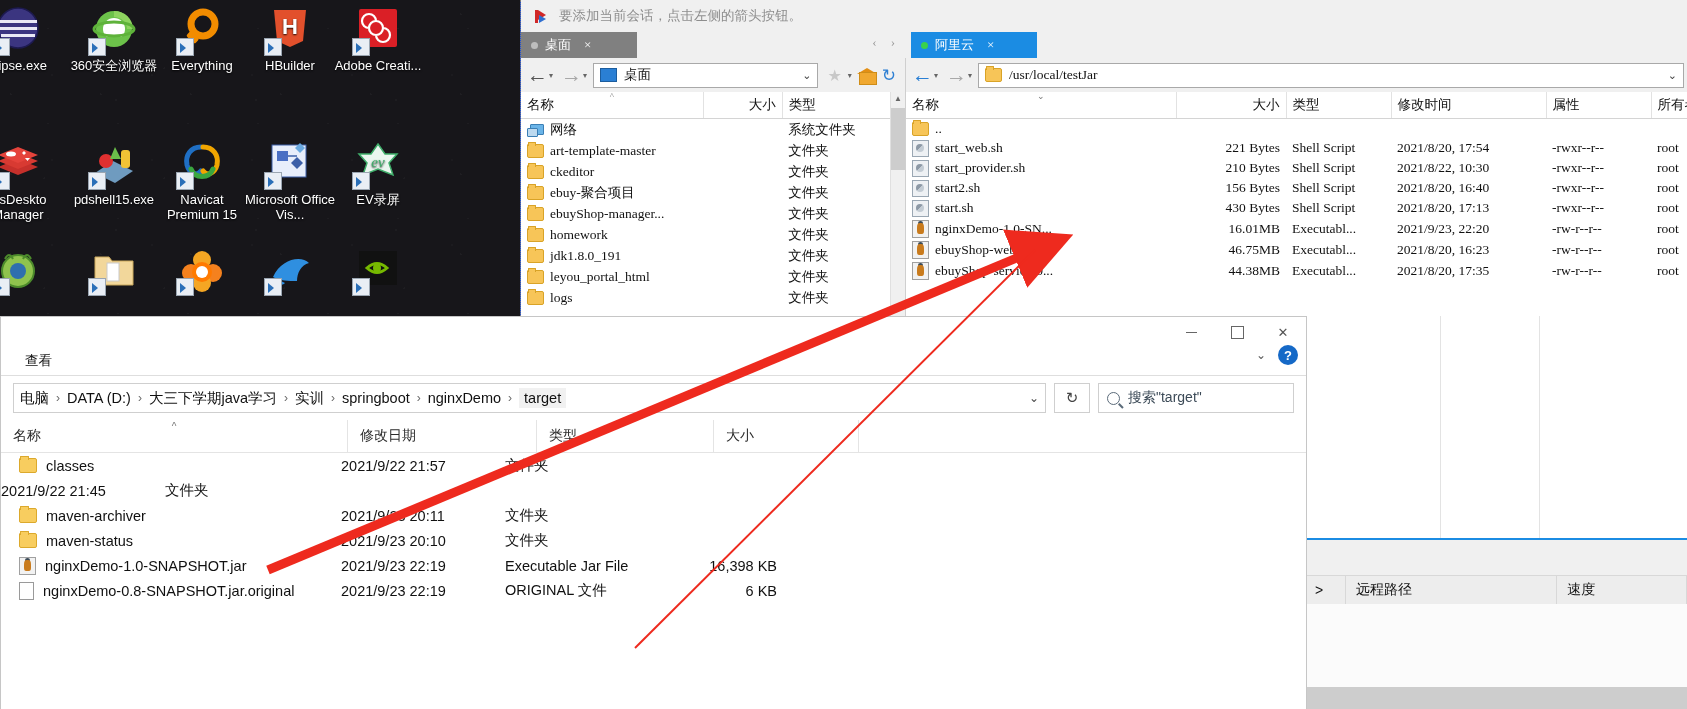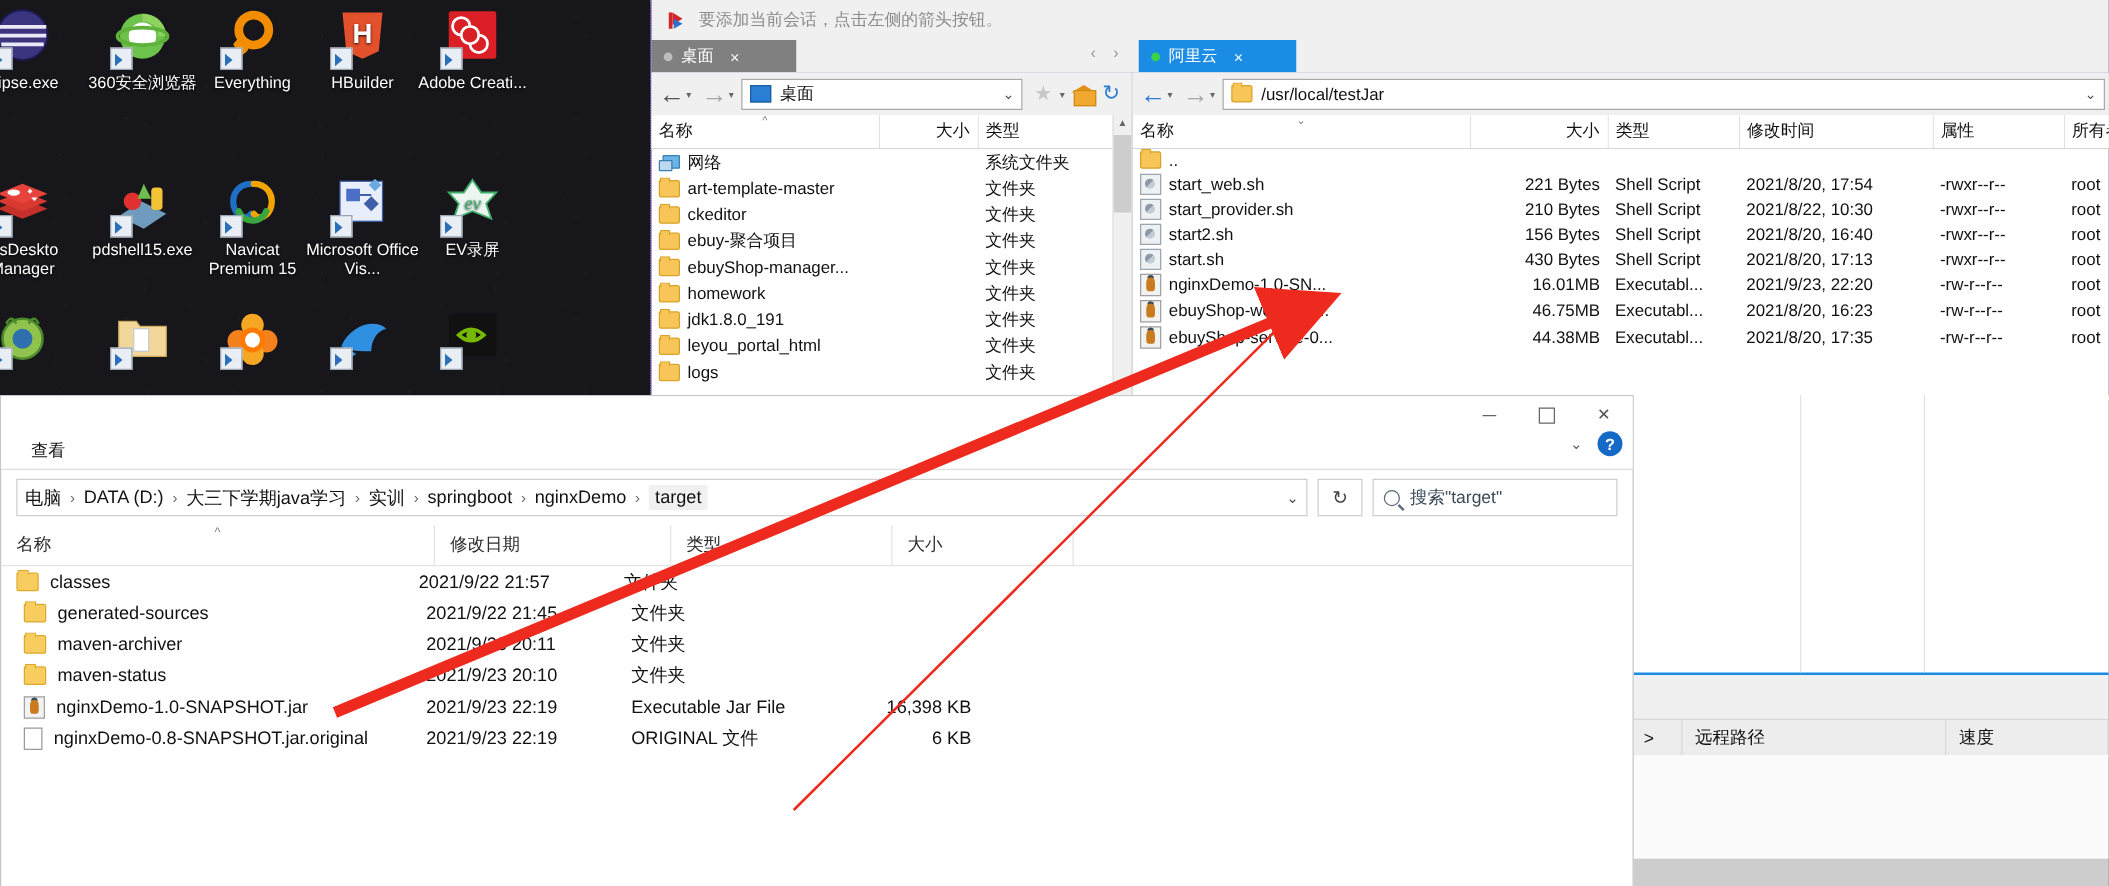--- a/index.html
+++ b/index.html
@@ -38,23 +38,24 @@
     border-left:6px solid transparent;border-right:0 solid transparent;
     width:0;height:0;
     border-top:5px solid transparent;border-bottom:5px solid transparent;
     border-left-color:#2a6fb8;
   }
   .dicon .lbl{display:block;word-wrap:break-word;}
 
   
   #sftp{
     position:absolute;left:520px;top:0;width:1167px;height:320px;
-    background:#4c1d95;
+    background:#1d4ed8;
     border-left:1px dotted #7a7a7a;
     overflow:hidden;
+    font-family:Liberation Serif, serif;
   }
   #notice{
     height:32px;display:flex;align-items:center;gap:8px;padding:0 14px;
     font-size:13.5px;color:#8d8d8d;background:#f0f0f0;
   }
   .flag{
     width:16px;height:15px;position:relative;flex:0 0 auto;
   }
   .flag i{position:absolute;}
   .flag .f1{left:0;top:1px;width:3px;height:13px;background:#d02828;}
@@ -761,33 +762,29 @@
       <span>名称</span>
       <span class="sc">^</span>
     </span>
     <span class="hc" style="width:164px;">修改日期</span>
     <span class="hc" style="width:152px;">类型</span>
     <span class="hc" style="width:120px;">大小</span>
   </div>
 
   <div id="exList">
       <div class="erow">
-        <span class="ec" style="width: 322px; gap: 9px; margin-left: 12px;">
+        <span class="ec" style="width: 322px; padding-left: 18px; gap: 9px;">
           <span class="folderbig"></span>
           <span>classes</span>
         </span>
         <span class="ec" style="width: 164px; padding-right: 0px;">2021/9/22 21:57</span>
         <span class="ec" style="width: 152px; padding-right: 0px;">文件夹</span>
         <span class="ec" style="width: 120px; justify-content: flex-end; padding-right: 14px;"></span>
       </div>
       <div class="erow">
-        <span class="ec" style="width: 322px; padding-left: 18px; gap: 9px;">
-          <span class="folderbig"></span>
-          <span>generated-sources</span>
-        </span>
         <span class="ec" style="width: 164px; padding-right: 0px;">2021/9/22 21:45</span>
         <span class="ec" style="width: 152px; padding-right: 0px;">文件夹</span>
         <span class="ec" style="width: 120px; justify-content: flex-end; padding-right: 14px;"></span>
       </div>
       <div class="erow">
         <span class="ec" style="width: 322px; padding-left: 18px; gap: 9px;">
           <span class="folderbig"></span>
           <span>maven-archiver</span>
         </span>
         <span class="ec" style="width: 164px; padding-right: 0px;">2021/9/23 20:11</span>

